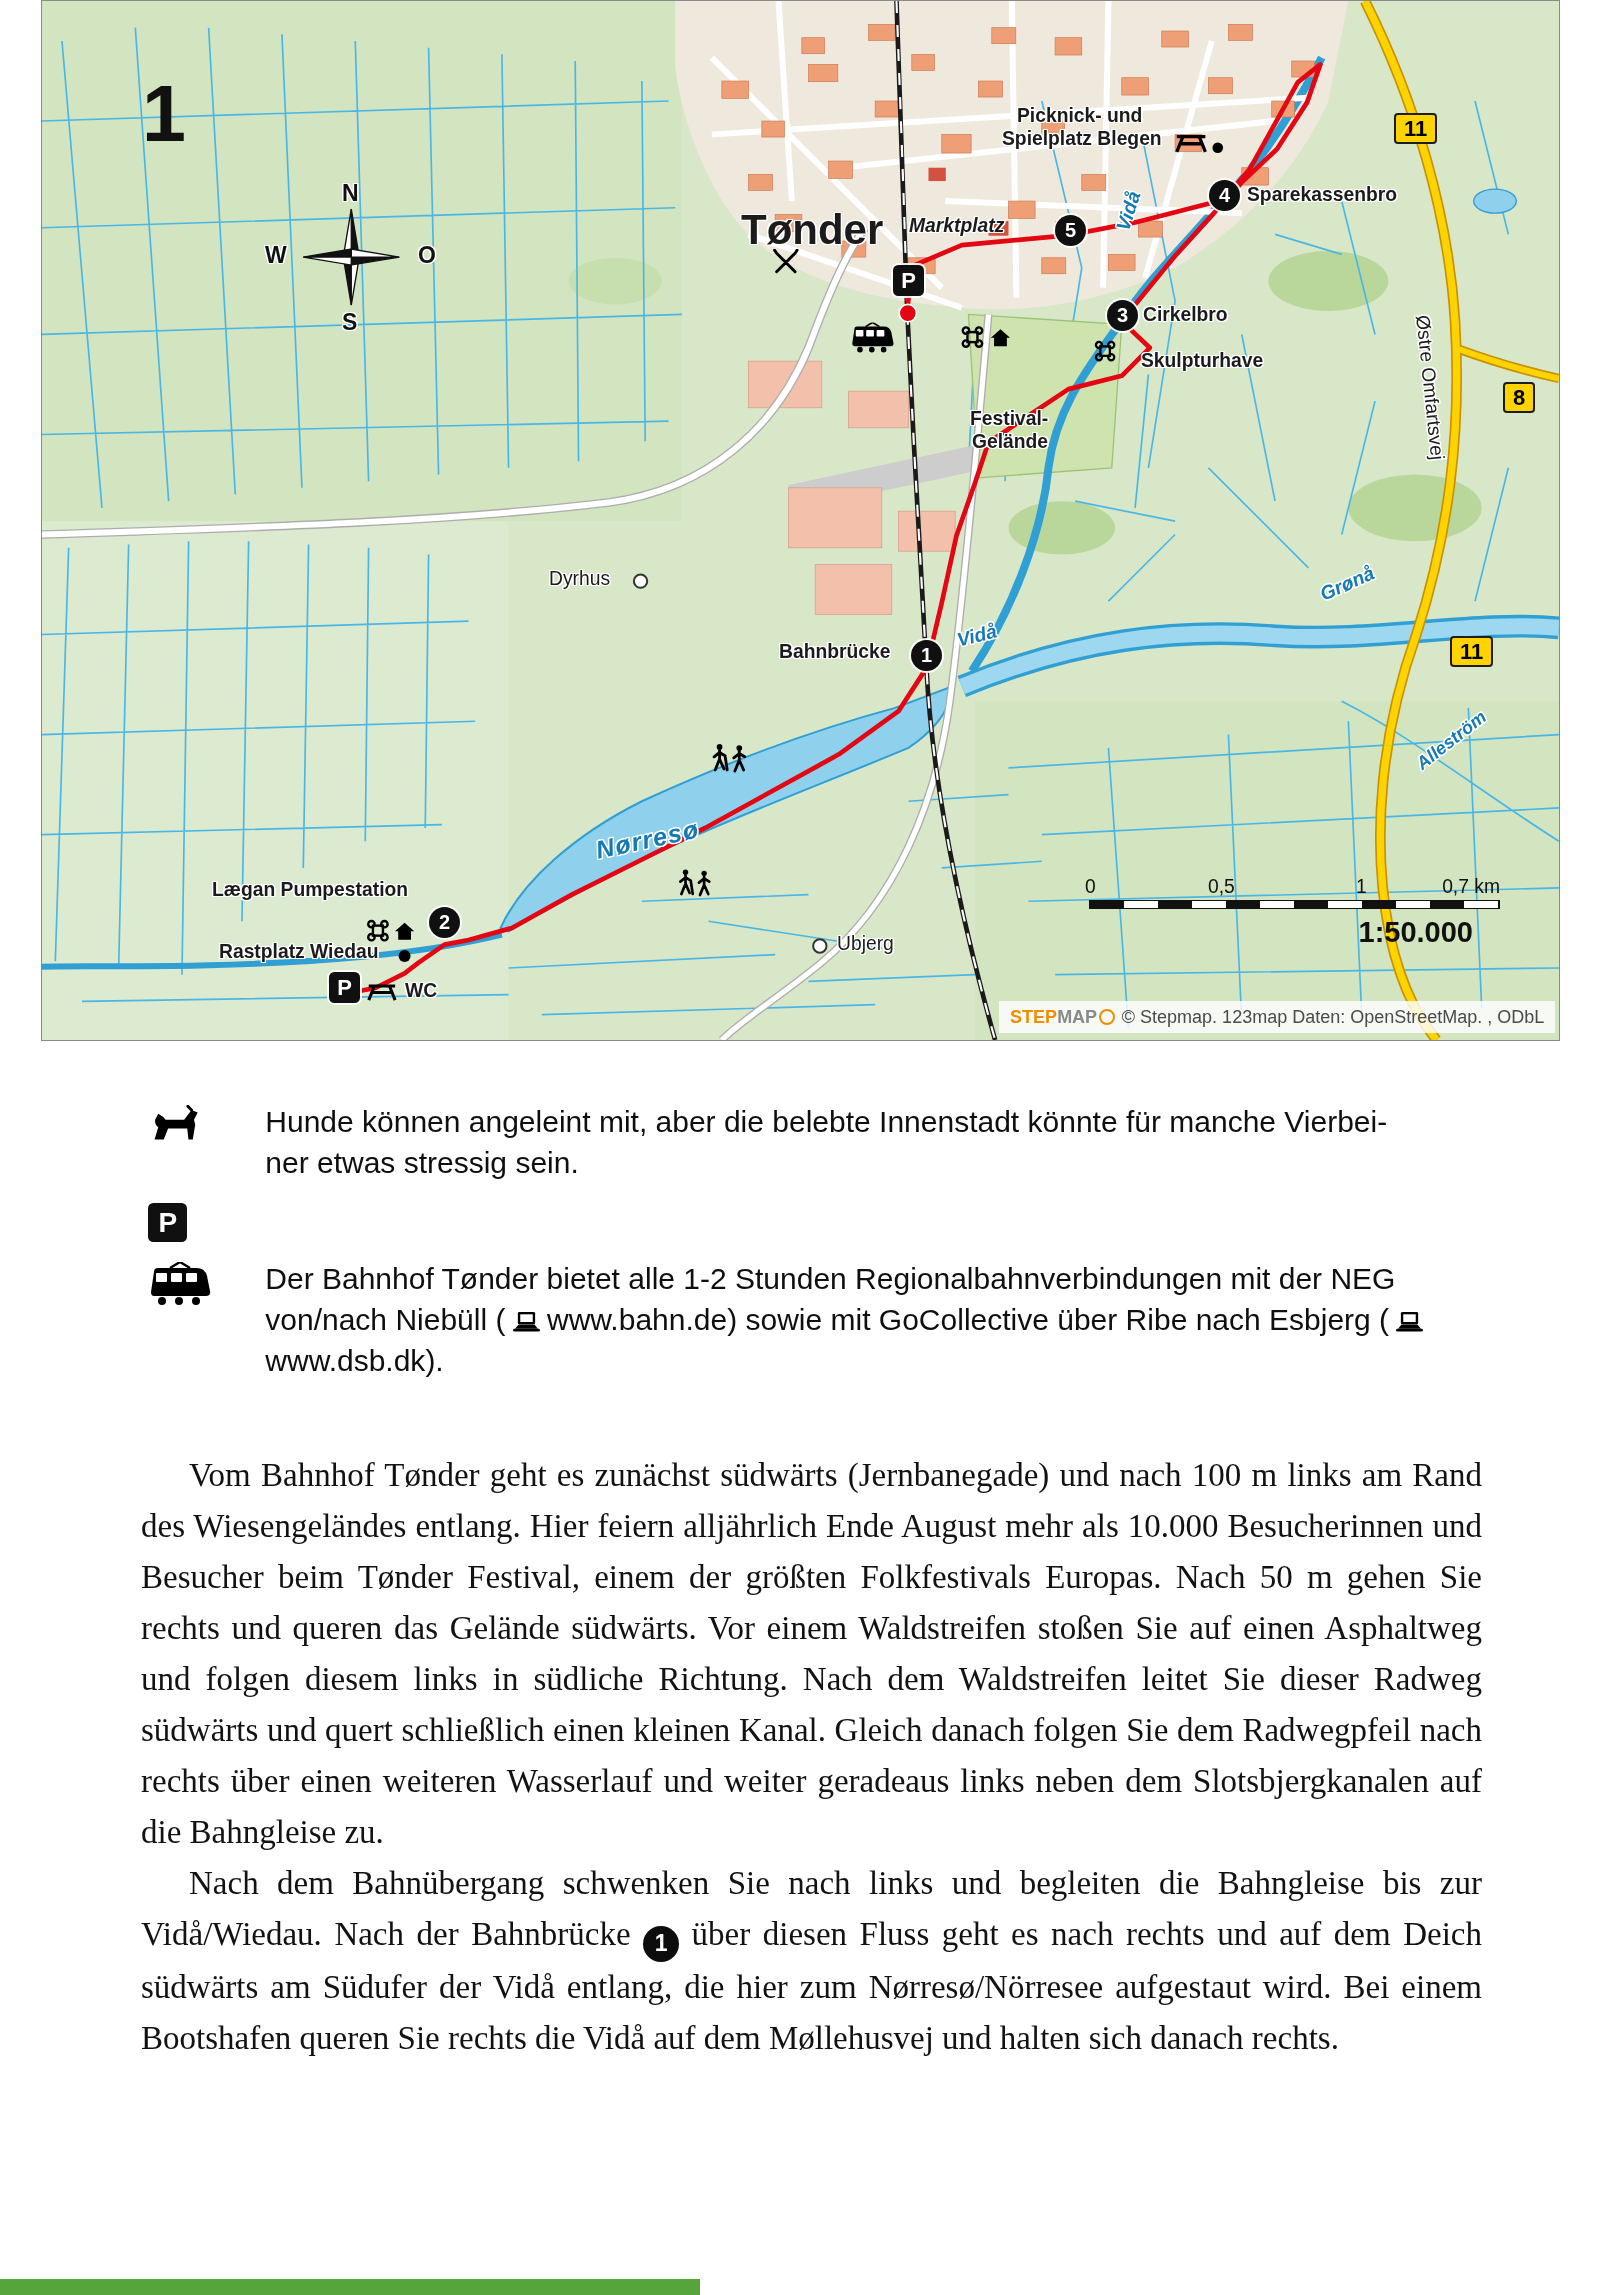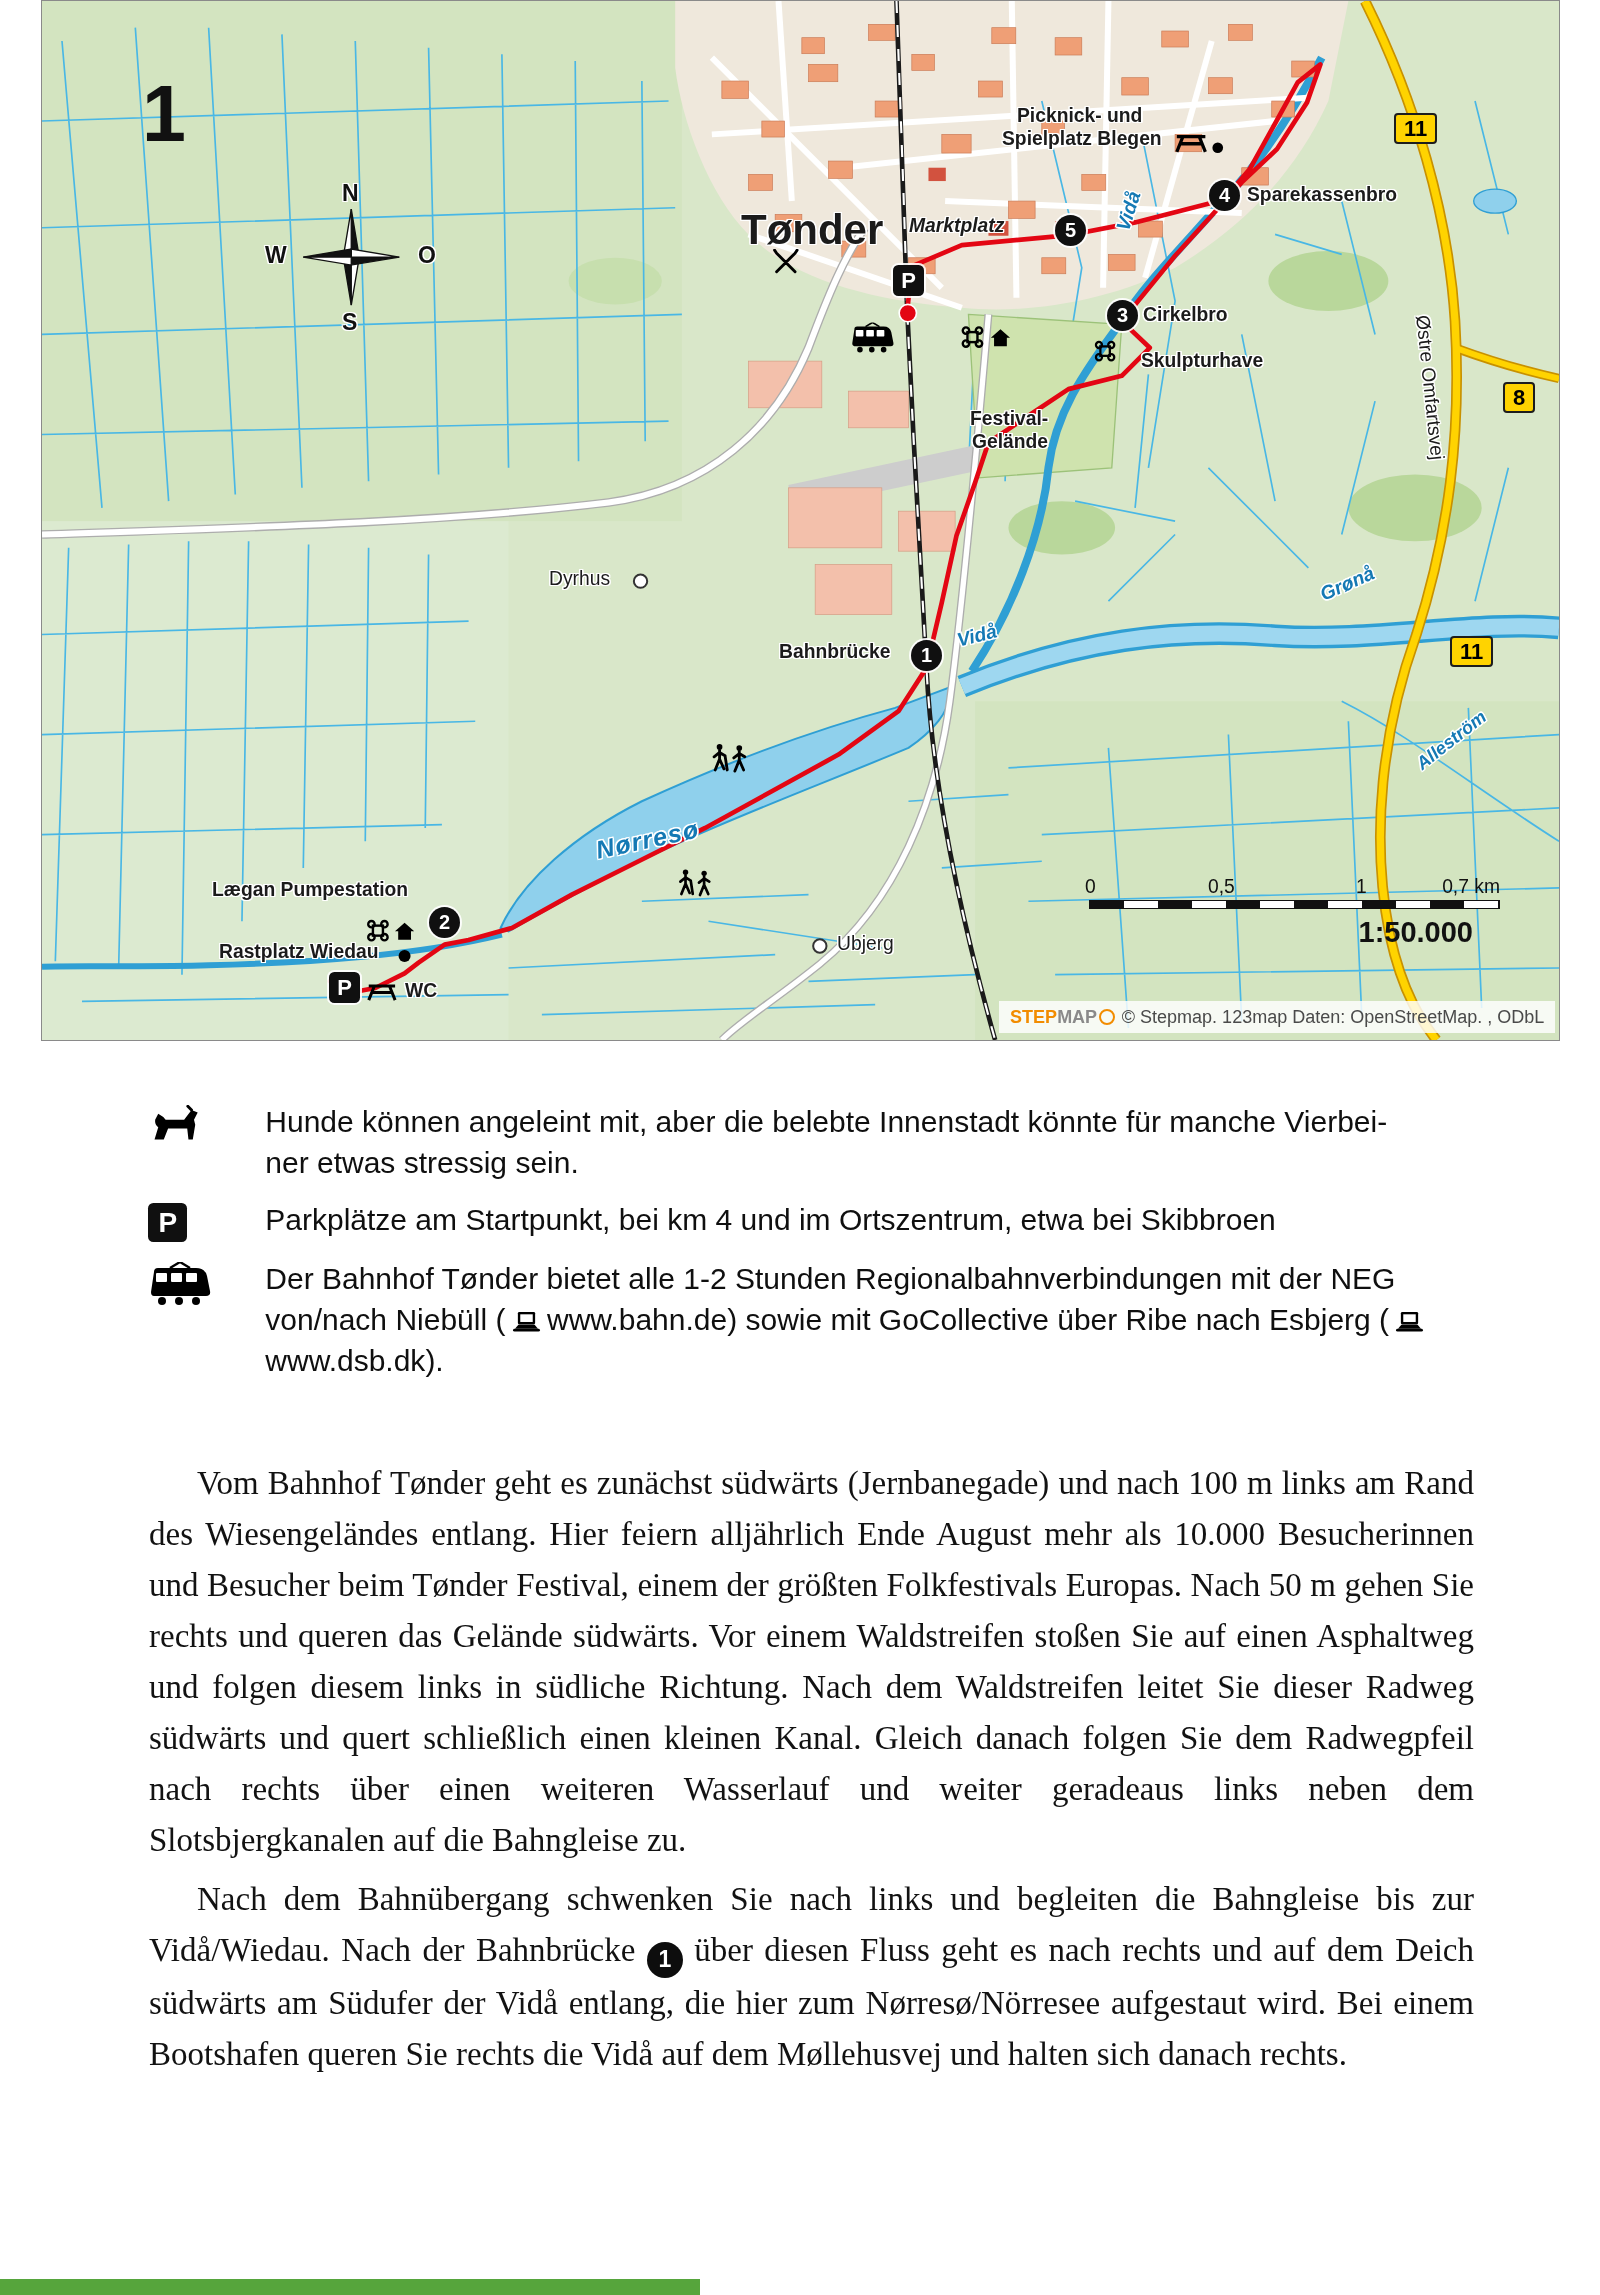--- a/index.html
+++ b/index.html
@@ -42,21 +42,21 @@
   .info-row{display:flex;margin-bottom:16px;}
   .info-ic{flex:none;width:117px;padding:4px 0 0 5.3px;}
   .info-tx{font-size:30px;line-height:41px;color:#0f0f0f;}
   .info-pbadge{width:39px;height:39px;border-radius:5.3px;background:#101010;color:#fff;display:flex;
                align-items:center;justify-content:center;font-weight:700;font-size:28px;}
   .laptop-inline{display:inline-block;vertical-align:-2.7px;margin:0 5.3px;}
   
   .bodytext{position:absolute;left:141px;top:1450px;width:1341px;
             font-family:"Liberation Serif",serif;font-size:33px;line-height:51px;color:#121212;
             text-align:justify;}
-  .bodytext p{margin:8px;text-indent:48px;}
+  .bodytext p{margin:0;text-indent:48px;}
   .inline-marker{display:inline-flex;width:36px;height:36px;border-radius:50%;background:#0d0d0d;color:#fff;
             align-items:center;justify-content:center;font-family:"Liberation Sans",sans-serif;
             font-weight:700;font-size:23px;vertical-align:-6px;text-indent:0;}
   .footer-bar{position:absolute;left:0;bottom:0;width:700px;height:16px;}
 </style>
 </head>
 <body>
 
 <svg width="0" height="0" style="position:absolute" aria-hidden="true">
   <defs>
@@ -320,21 +320,20 @@
       </div>
       <div class="info-tx">
         <span>Hunde können angeleint mit, aber die belebte Innenstadt könnte für manche Vierbei-</span><br>
         <span>ner etwas stressig sein.</span>
       </div>
     </div>
     <div class="info-row">
       <div class="info-ic">
         <div class="info-pbadge">P</div>
       </div>
-      <div class="info-tx">Parkplätze am Startpunkt, bei km 4 und im Ortszentrum, etwa bei Skibbroen</div>
     </div>
     <div class="info-row">
       <div class="info-ic">
         <svg width="64" height="44" viewBox="0 0 64 44">
             <use href="#icon-train"></use>
           </svg>
       </div>
       <div class="info-tx">
         <span>Der Bahnhof Tønder bietet alle 1-2 Stunden Regionalbahnverbindungen mit der NEG von/nach Niebüll (</span><svg class="laptop-inline" width="31" height="23" viewBox="0 0 32 24">
             <use href="#icon-laptop"></use>

